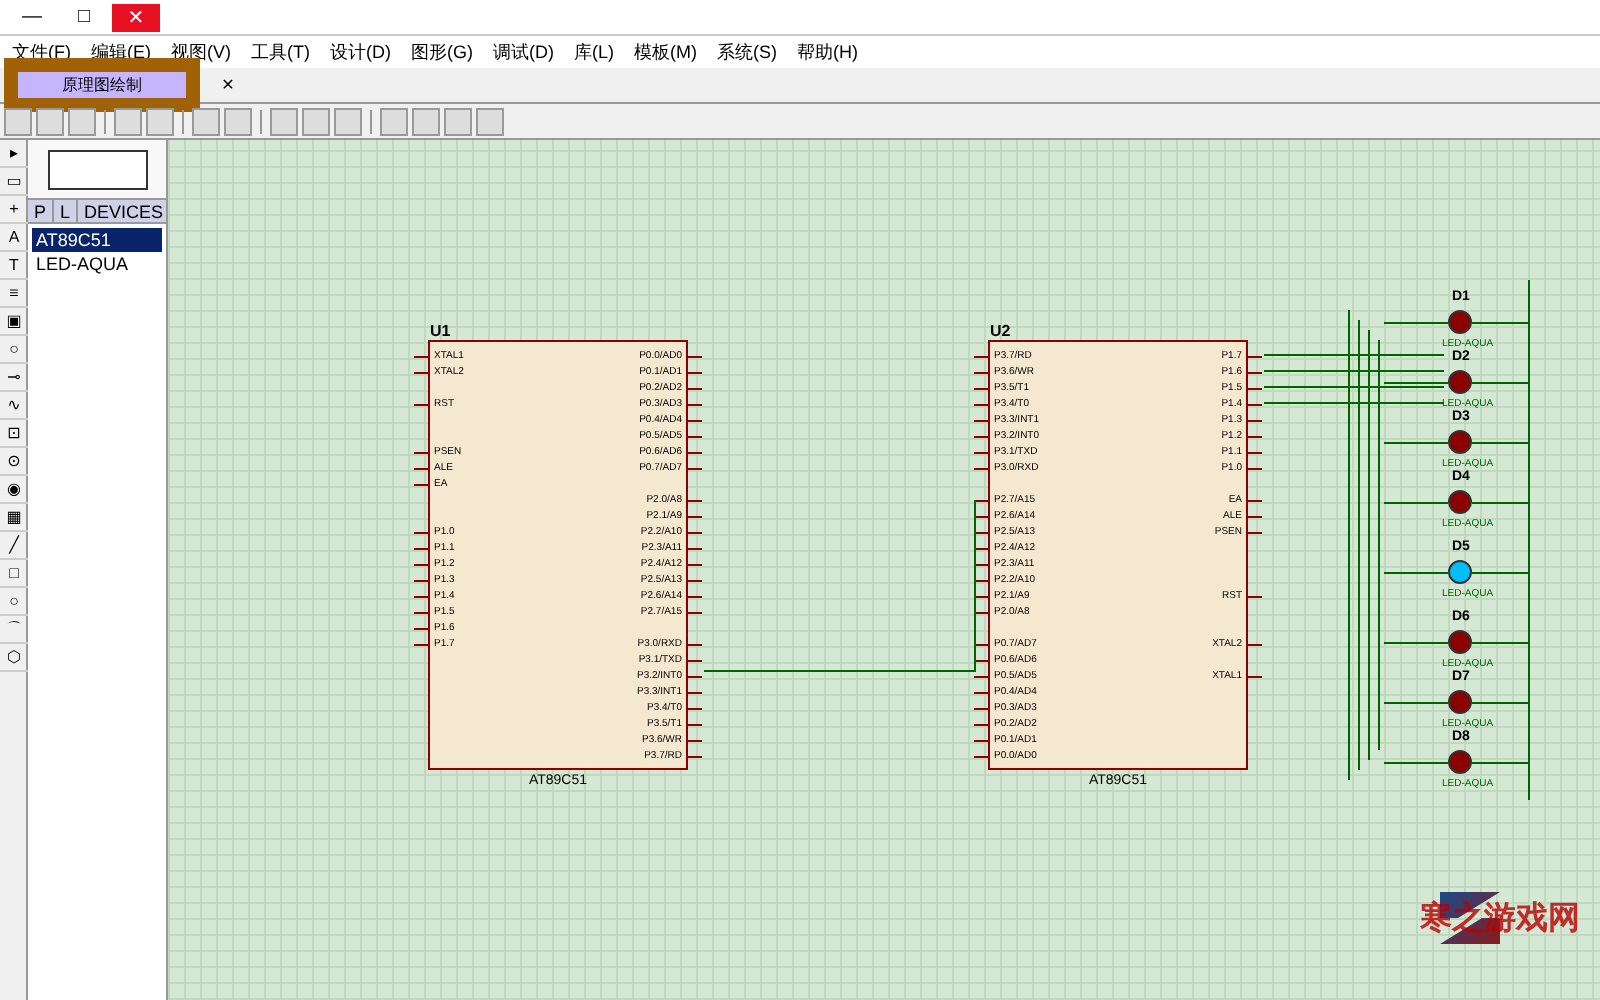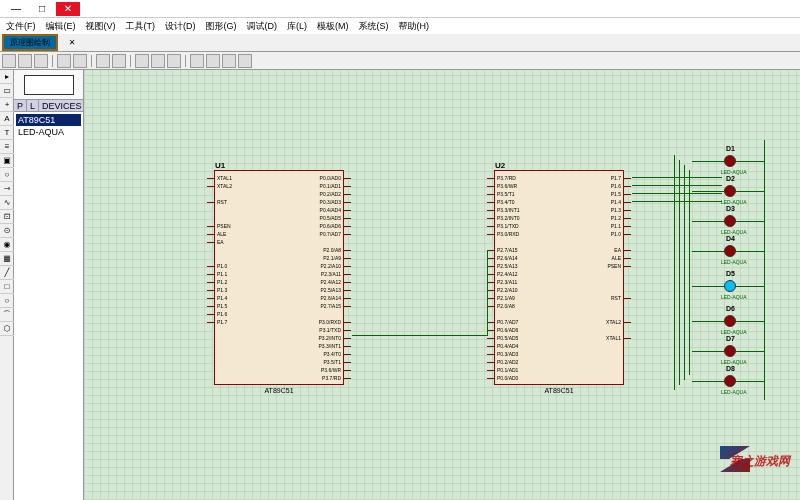--- a/index.html
+++ b/index.html
@@ -33,21 +33,21 @@
 .pin-line{position:absolute;background:#8b0000}
 .pin-line-l{width:8px;height:1px;left:-8px}
 .pin-line-r{width:8px;height:1px;right:-8px}
 .led{position:absolute;width:12px;height:12px;border-radius:50%;background:#8b0000;border:1px solid #333}
 .led.on{background:#00bfff}
 .led-label{position:absolute;font-size:7px;font-weight:bold}
 .led-sub{position:absolute;font-size:5px;color:#006400}
 .wire{position:absolute;background:#006400}
 .wire-h{height:1px}
 .wire-v{width:1px}
-.watermark{position:absolute;right:10px;bottom:30px;font-size:12px;font-weight:bold;color:#b00;font-style:italic;opacity:.8}
+.watermark{position:absolute;right:10px;bottom:30px;font-size:16px;font-weight:bold;color:#b00;opacity:.8}
 .logo-z{position:absolute;right:50px;bottom:28px;width:30px;height:26px;background:linear-gradient(135deg,#1a4a8a,#8a1a1a);clip-path:polygon(0 0,100% 0,30% 50%,100% 50%,100% 100%,0 100%,70% 50%,0 50%)}
 </style>
 </head>
 <body>
 
 <div class="titlebar">
   <div class="win-btns">
     <div class="win-btn">—</div>
     <div class="win-btn">□</div>
     <div class="win-btn close">✕</div>
@@ -62,21 +62,21 @@
   <span>设计(D)</span>
   <span>图形(G)</span>
   <span>调试(D)</span>
   <span>库(L)</span>
   <span>模板(M)</span>
   <span>系统(S)</span>
   <span>帮助(H)</span>
 </div>
 
 <div class="toolbar">
-  <span style="padding:1px 6px;background:#0369a1;border:2px solid #a16207;font-size:8px">原理图绘制</span>
+  <span style="padding:1px 22px;background:#c4b5fd;border:7px solid #a16207;font-size:8px">原理图绘制</span>
   <div class="win-btn" style="font-size:8px">✕</div>
 </div>
 <div class="toolbar">
   <div class="tb-btn"></div>
   <div class="tb-btn"></div>
   <div class="tb-btn"></div>
   <div class="tb-sep"></div>
   <div class="tb-btn"></div>
   <div class="tb-btn"></div>
   <div class="tb-sep"></div>

